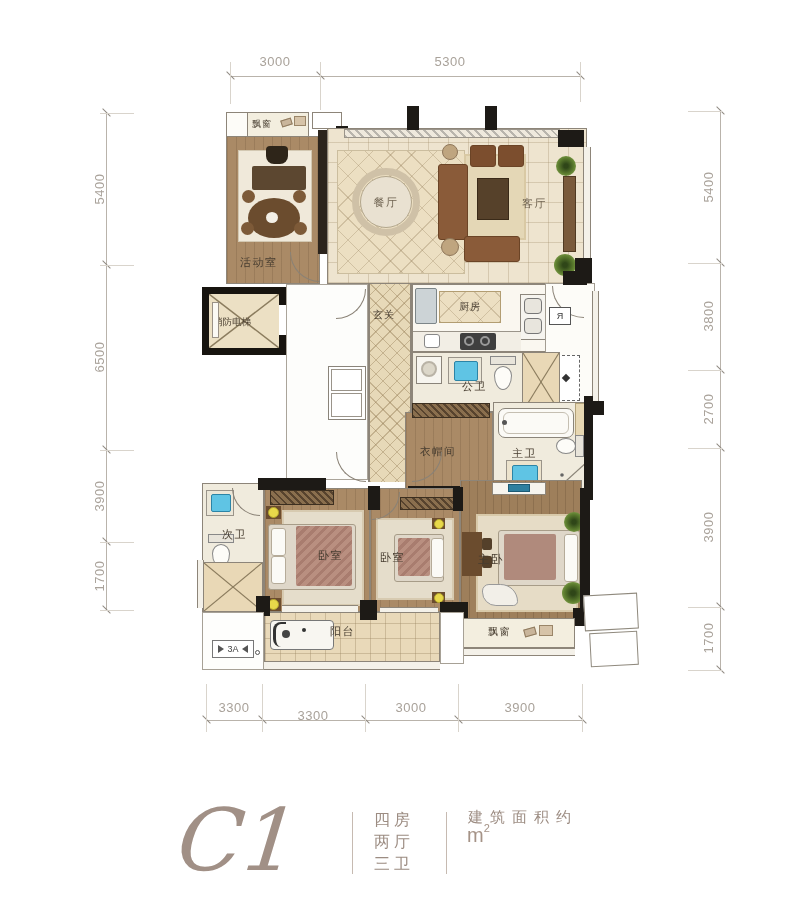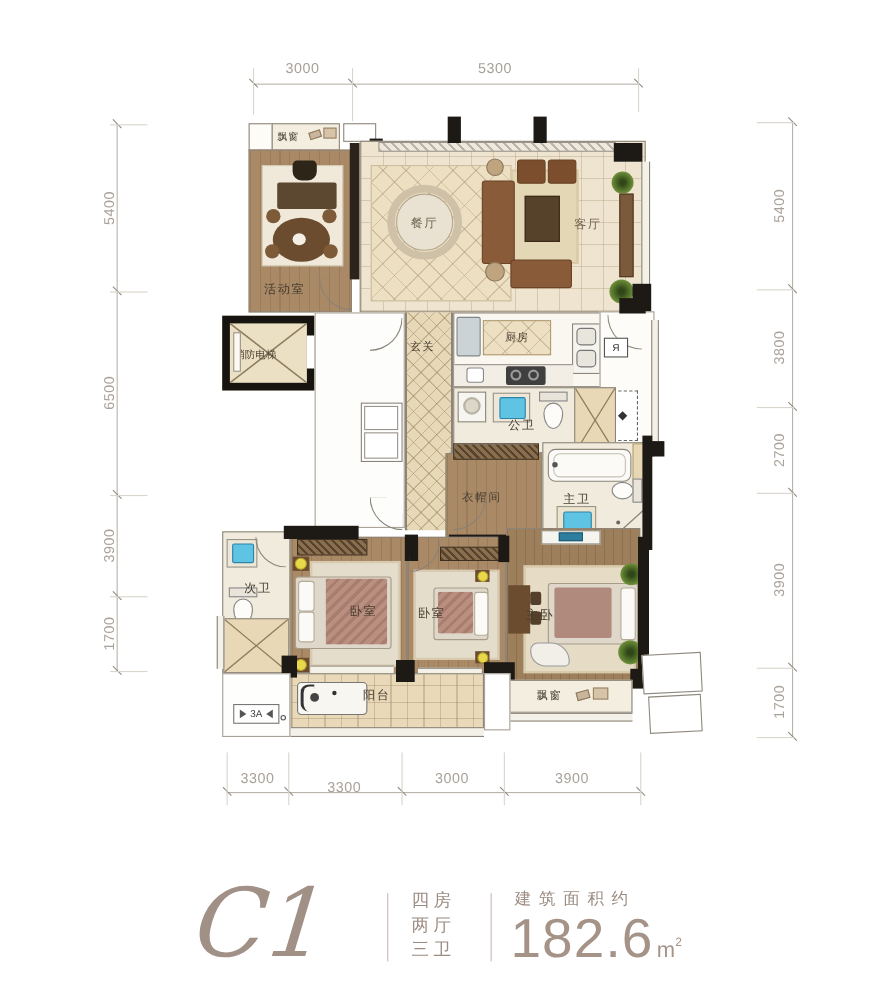--- a/index.html
+++ b/index.html
@@ -334,16 +334,15 @@
 <div style="position:absolute;left:178px;top:788px;width:180px;height:110px;font-family:'DejaVu Serif',serif;font-style:italic;font-size:86px;line-height:104px;color:#a19086;transform:skewX(-6deg);">C1</div>
 <div class="vdiv" style="left:352px;top:812px;height:62px;"></div>
 <div class="abs" style="left:374px;top:809px;width:72px;">
   <div class="footer-spec">四房</div>
   <div class="footer-spec">两厅</div>
   <div class="footer-spec">三卫</div>
 </div>
 <div class="vdiv" style="left:446px;top:812px;height:62px;"></div>
 <div style="position:absolute;left:468px;top:808px;font-size:15px;letter-spacing:7px;color:#9c8c82;">建筑面积约</div>
 <div class="abs" style="left:464px;top:824px;display:flex;align-items:baseline;color:#a59387;">
-  <span style="font-size:50px;letter-spacing:1px;font-family:'Liberation Sans',sans-serif;">182.6</span>
   <span style="font-size:20px;margin-left:3px;">m</span>
   <span style="font-size:11px;position:relative;top:-10px;">2</span>
 </div>
 
 </body></html>

